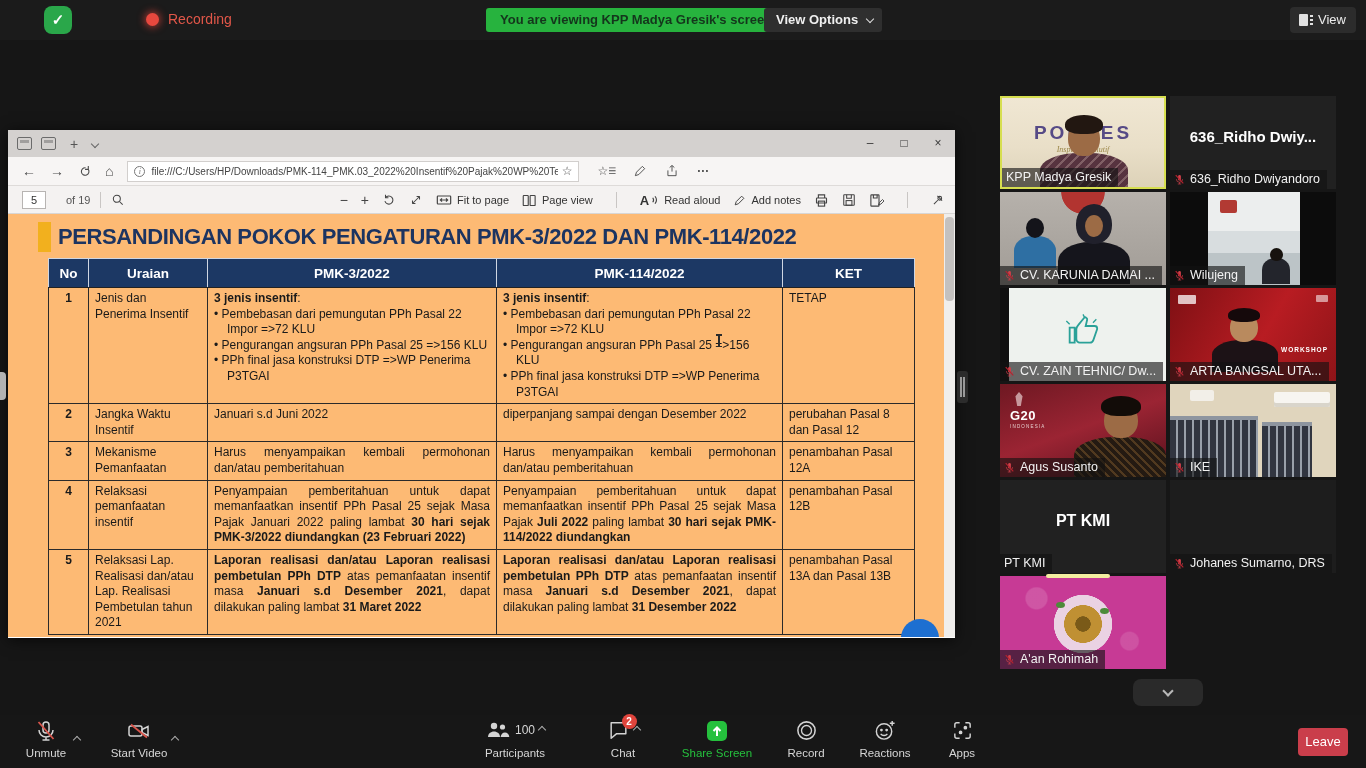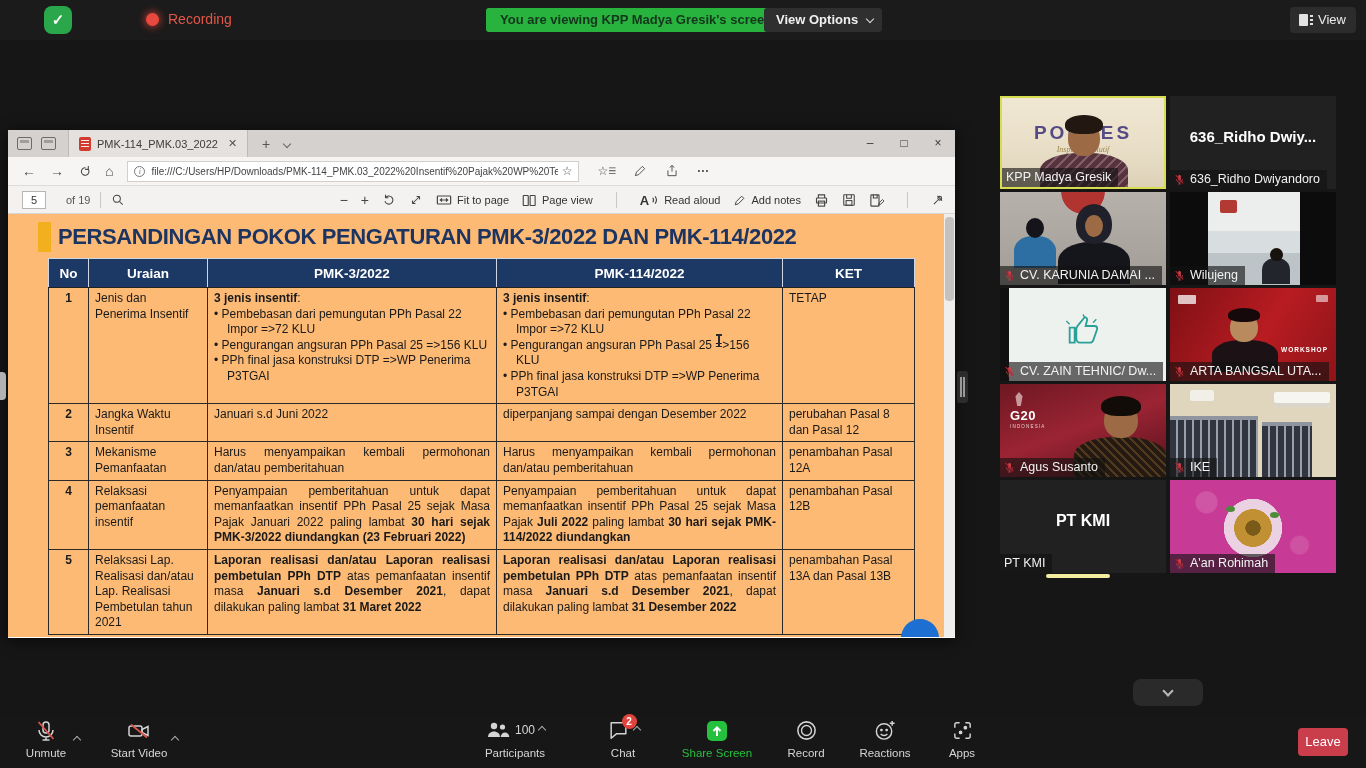--- a/index.html
+++ b/index.html
@@ -175,25 +175,20 @@
     <div class="rectext">Recording</div>
     <div class="banner">You are viewing KPP Madya Gresik's screen</div>
     <div class="viewopts"><span>View Options</span><span class="chev"></span></div>
     <div class="viewbtn"><span class="gicon"></span><span>View</span></div>
   </div>
 
   <div class="browser">
     <div class="tabbar">
       <span class="tb-ic"></span>
       <span class="tb-ic"></span>
-      <div class="tab">
-        <span class="pdfic"></span>
-        <span>PMK-114_PMK.03_2022</span>
-        <span class="tabx">✕</span>
-      </div>
       <span class="newtab">+</span>
       <span class="tabchev"></span>
       <div class="wbtns">
         <span class="wbtn">–</span>
         <span class="wbtn">□</span>
         <span class="wbtn">×</span>
       </div>
     </div>
     <div class="urlrow">
       <span class="navic">←</span>
@@ -576,20 +571,33 @@
     </div>
 
     <div class="tile">
       <div class="vid v-dark"></div>
       <div class="center-name" style="font-size:16px;">PT KMI</div>
       <div class="plabel">
           <span>PT KMI</span>
         </div>
     </div>
 
+    <div class="tile">
+      <div class="vid v-dark2"></div>
+      <div class="plabel">
+        <span class="micoff">
+            <svg width="11" height="11" viewBox="0 0 16 16">
+              <rect x="6" y="1.5" width="4" height="8" rx="2" fill="#d0404a"></rect>
+              <path d="M3.5 7.5a4.5 4.5 0 0 0 9 0M8 12v2.5M5.5 14.5h5" stroke="#d0404a" fill="none"></path>
+              <path d="M2.5 1.5l11 12" stroke="#b5222e" stroke-width="1.6"></path>
+            </svg>
+          </span>
+        <span>Johanes Sumarno, DRS</span>
+      </div>
+    </div>
 
 
     <div class="tile">
       <div class="vid v-aan">
         <div class="rose"></div>
         <div class="leaf"></div>
       </div>
       <div class="plabel">
         <span class="micoff">
             <svg width="11" height="11" viewBox="0 0 16 16">

